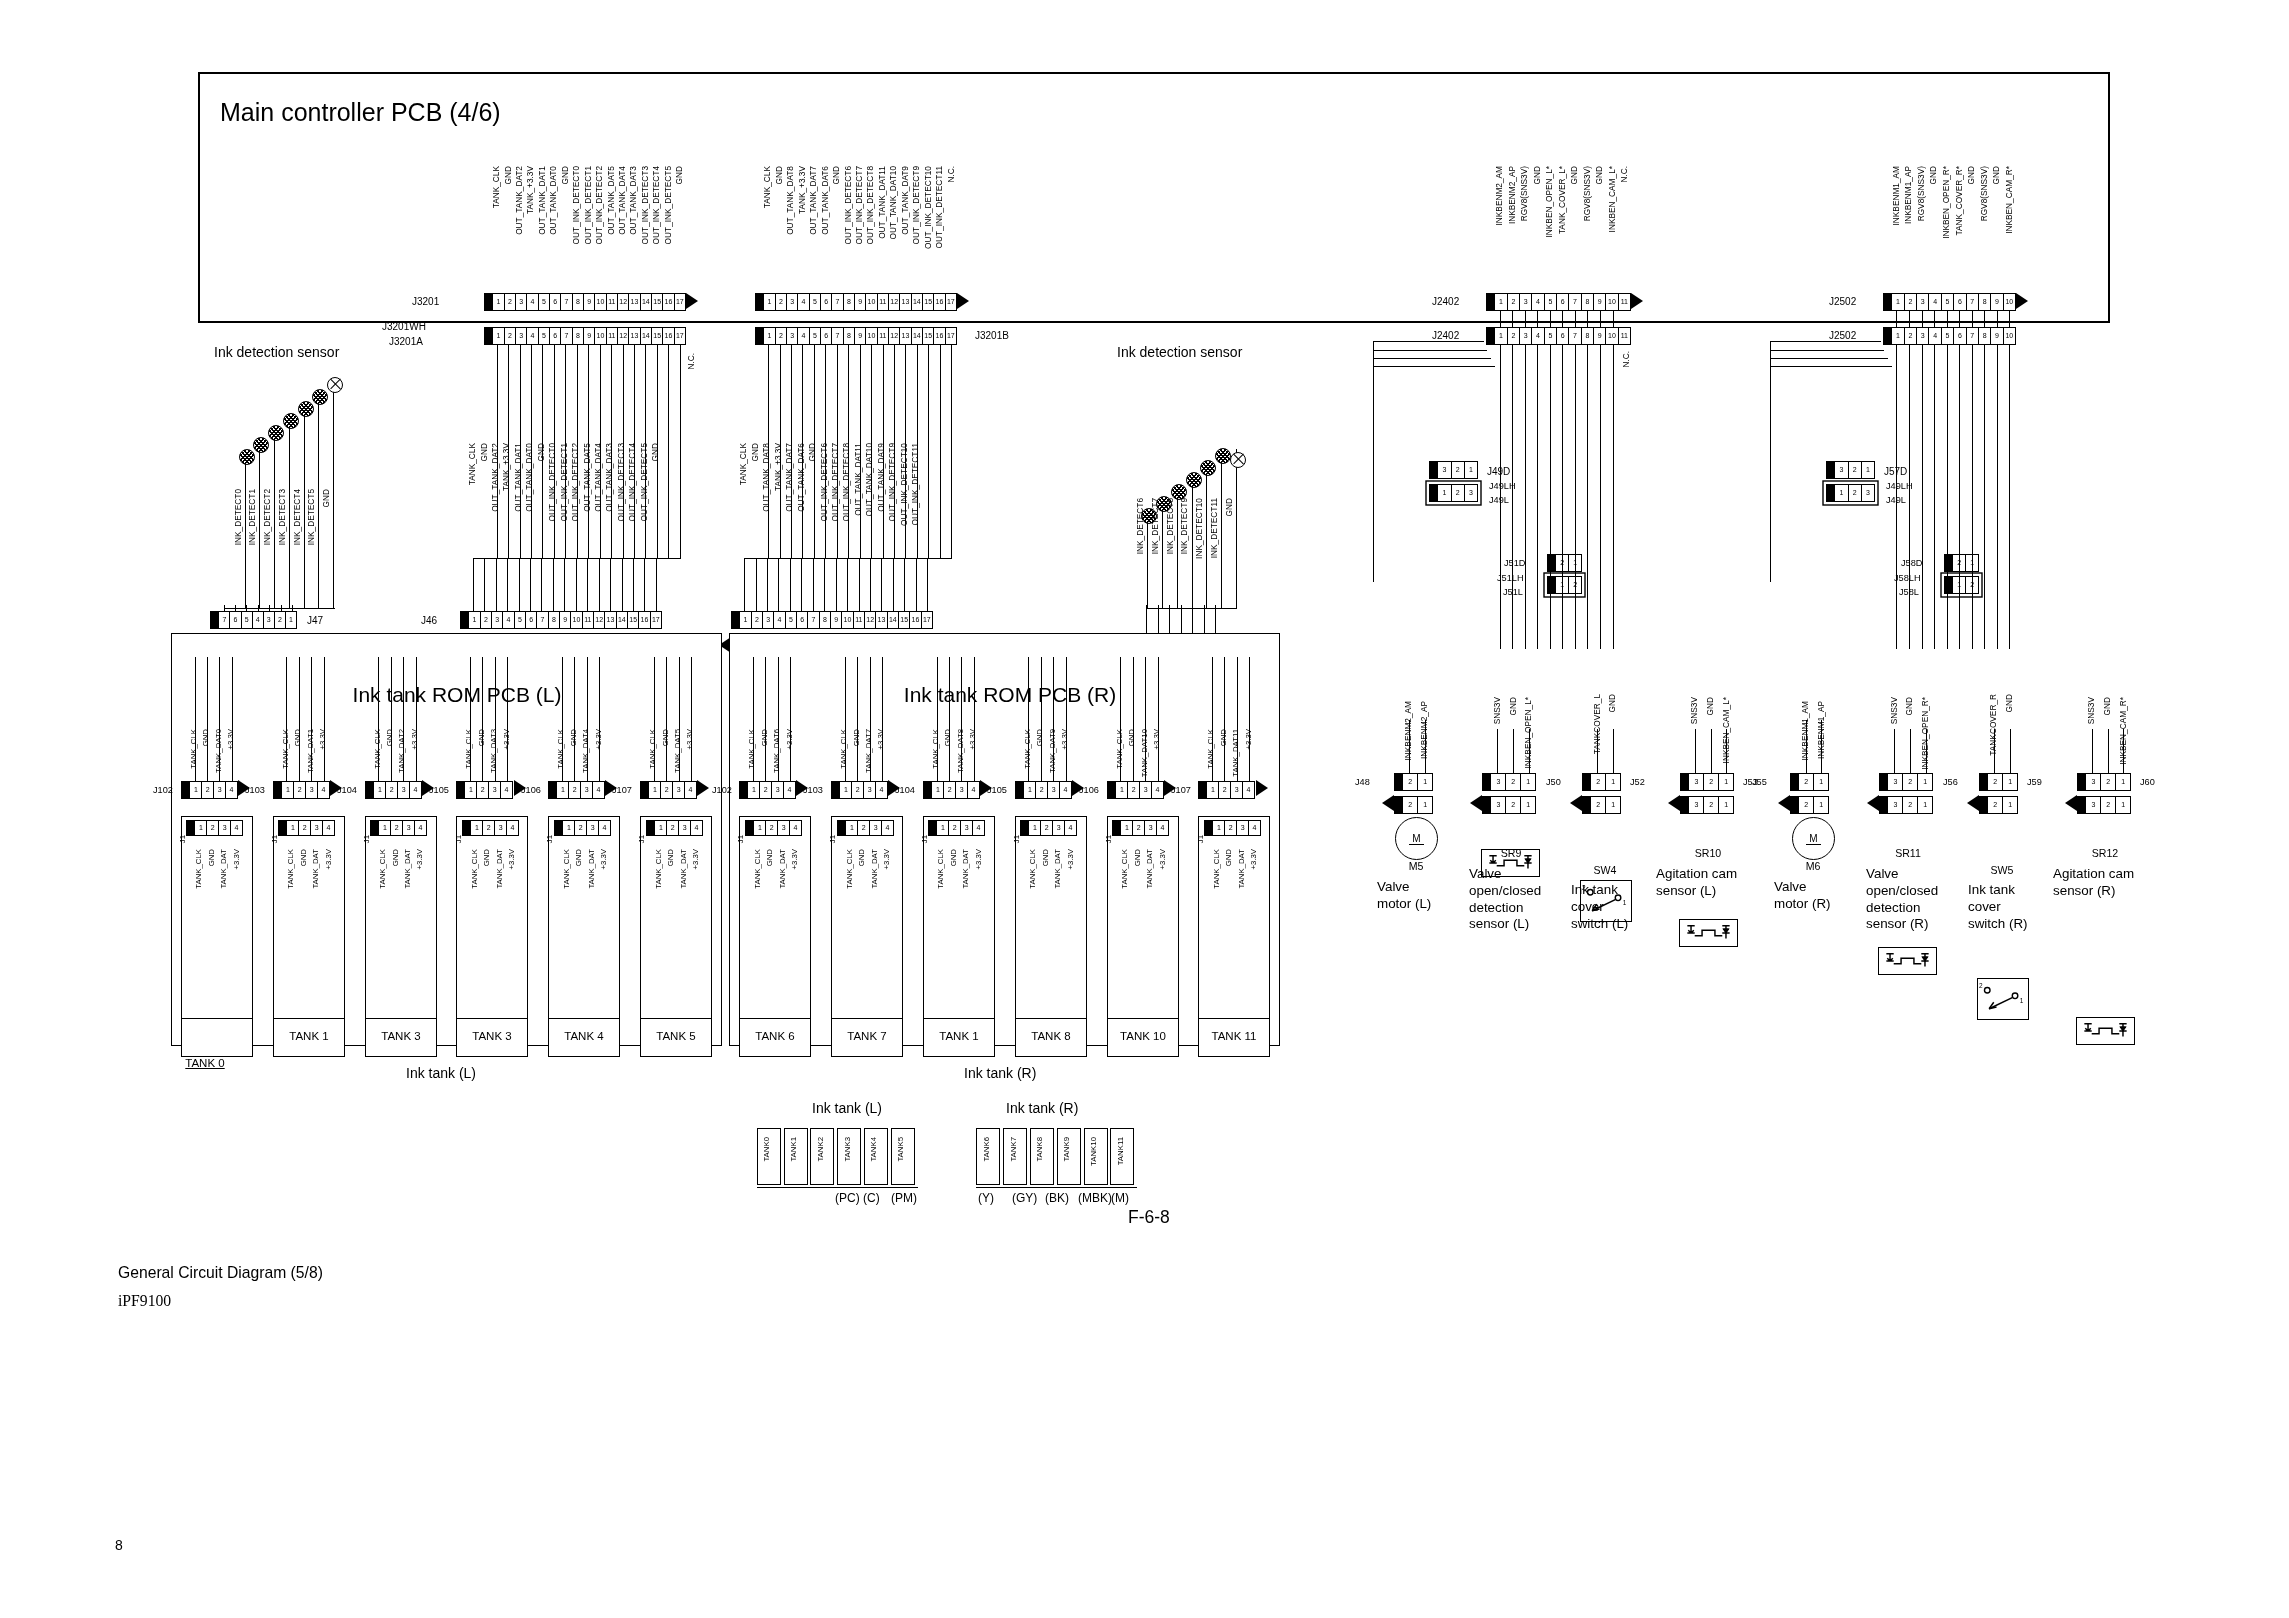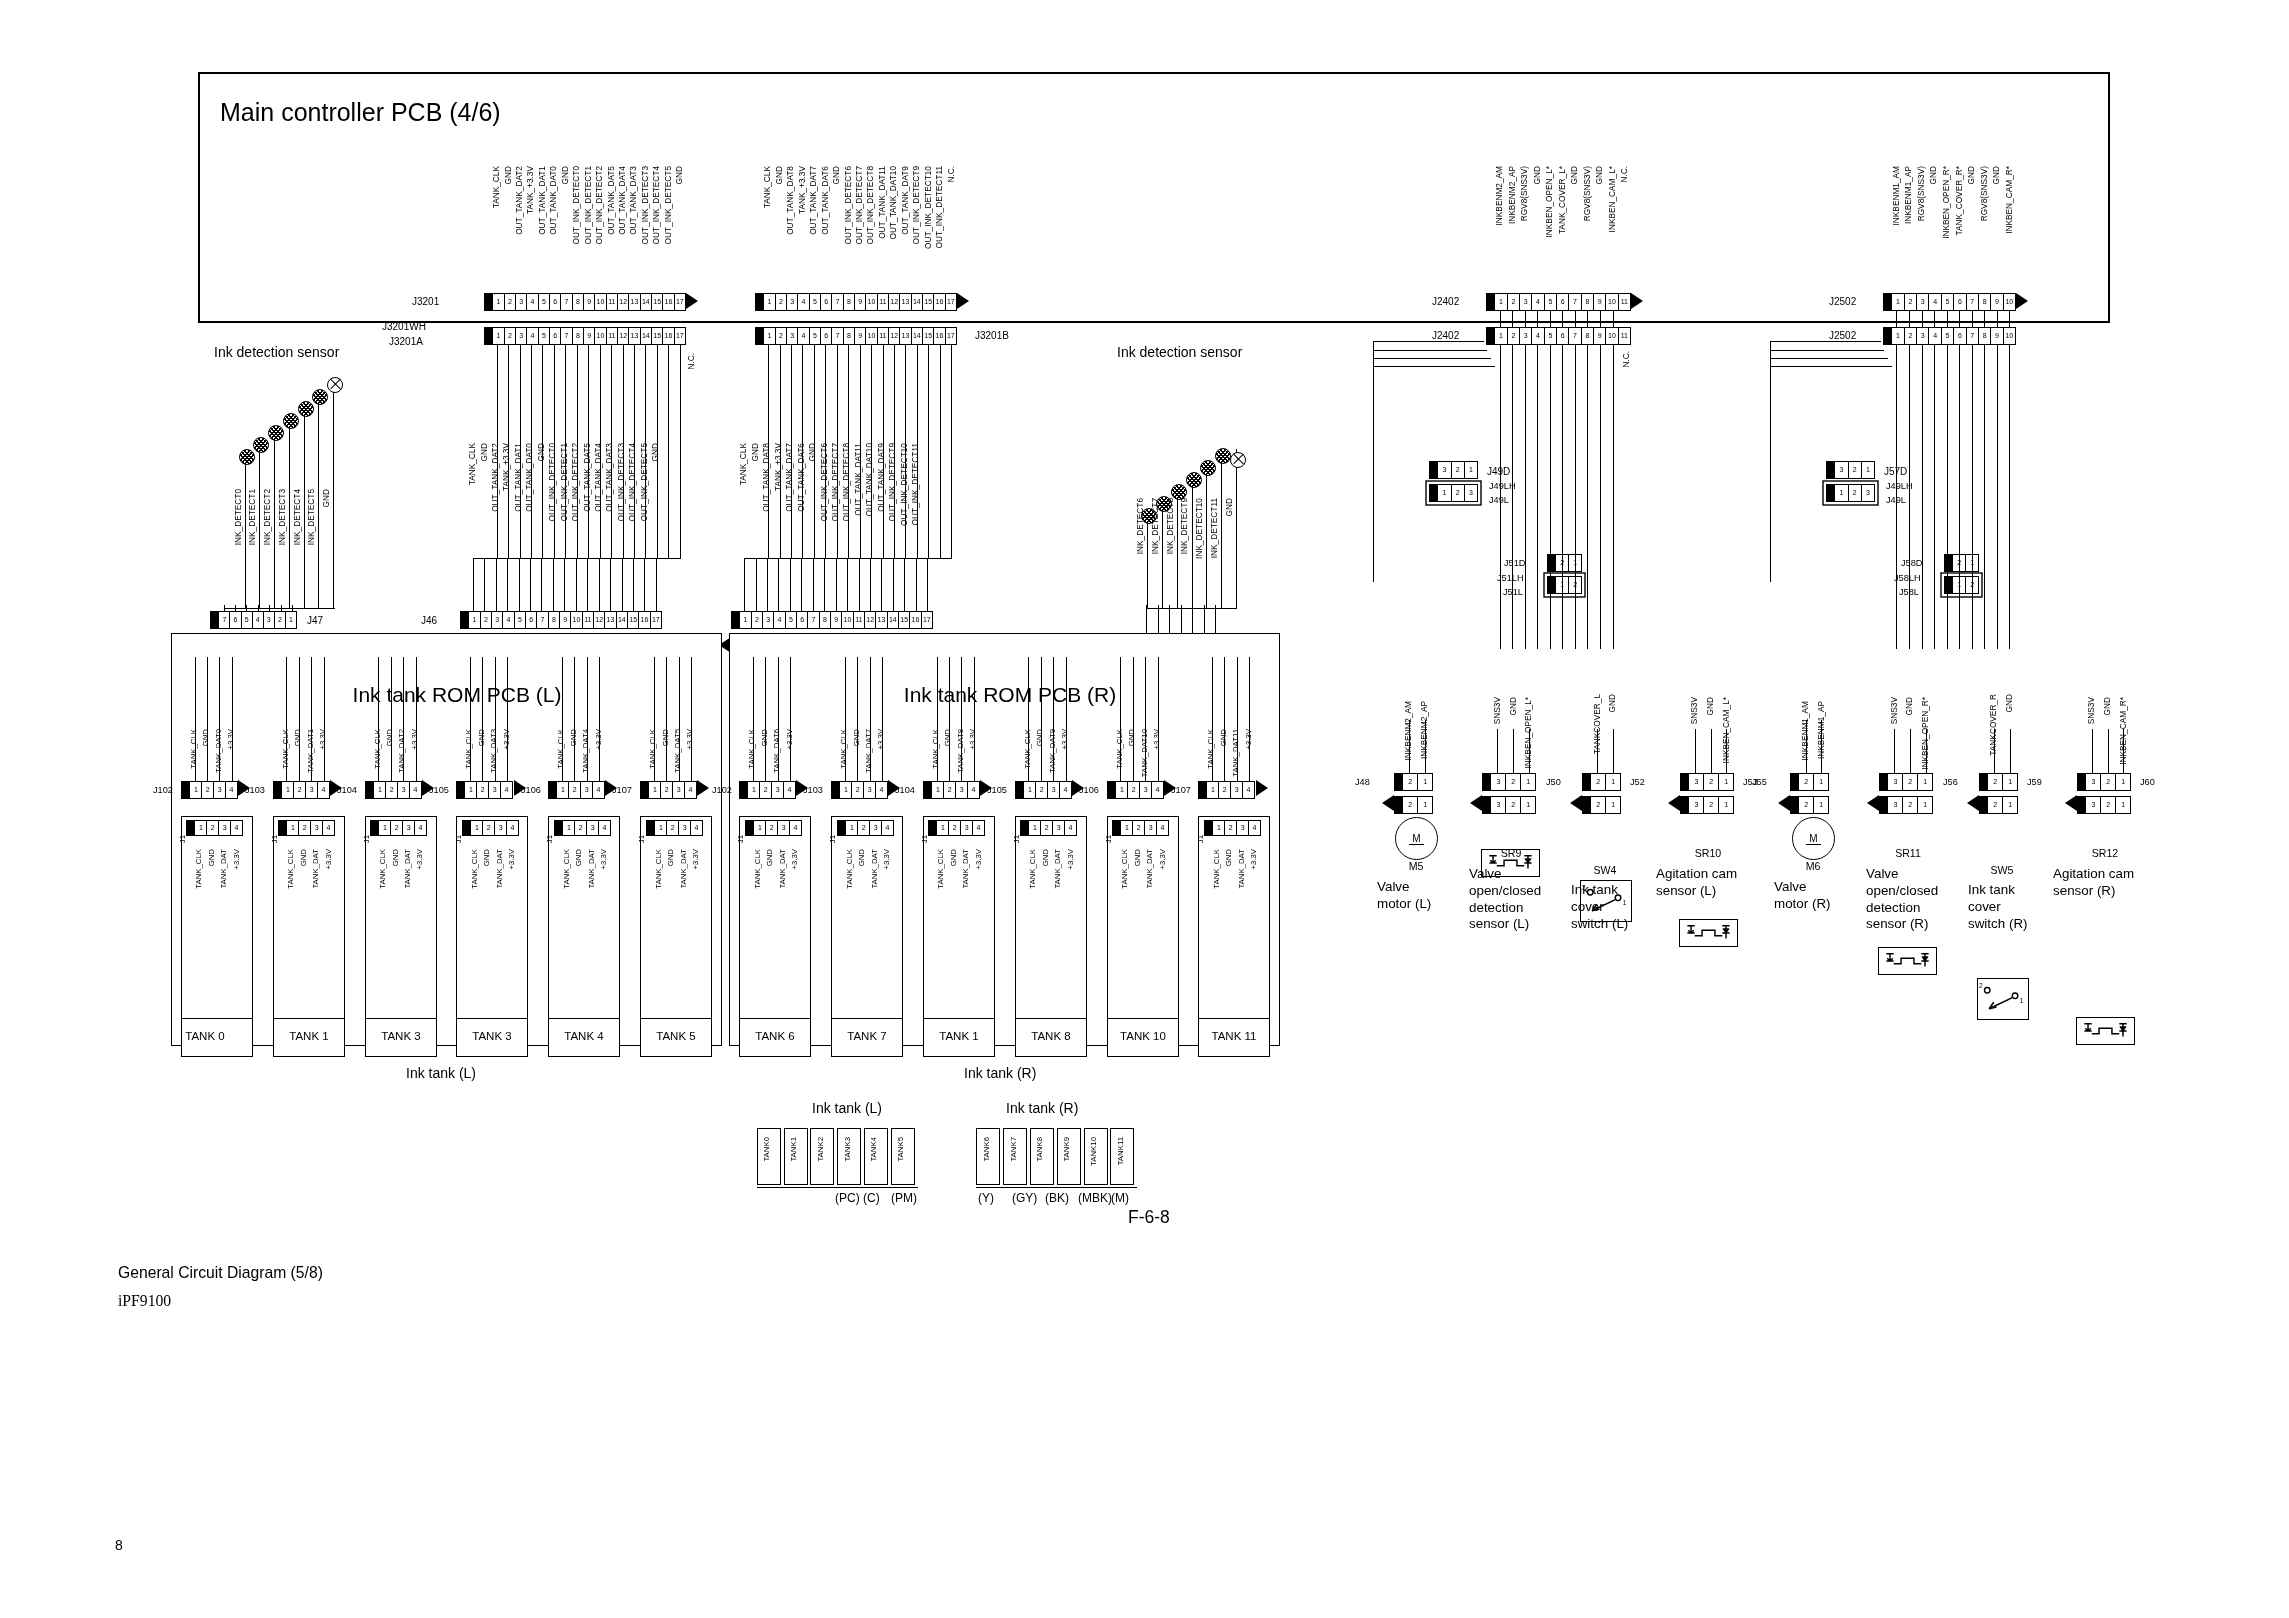--- a/index.html
+++ b/index.html
@@ -542,21 +542,21 @@
       <div class="pin">2</div>
       <div class="pin">3</div>
       <div class="pin">4</div>
     </div>
     <div class="abs vtxt" style="left:179px;top:835px;font-size:7.8px;line-height:1;">J1</div>
     <div class="abs vtxt" style="left:195px;top:849px;font-size:7.8px;line-height:1;">TANK_CLK</div>
     <div class="abs vtxt" style="left:208px;top:849px;font-size:7.8px;line-height:1;">GND</div>
     <div class="abs vtxt" style="left:220px;top:849px;font-size:7.8px;line-height:1;">TANK_DAT</div>
     <div class="abs vtxt" style="left:233px;top:849px;font-size:7.8px;line-height:1;">+3.3V</div>
     <div class="abs tankbox" style="left:181px;top:1018px;width:72px;height:39px;"></div>
-    <div class="abs tanklabel" style="left:181px;top:1030px;width:48px;">TANK 0</div>
+    <div class="abs tanklabel" style="left:181px;top:1057px;width:48px;text-decoration:underline;">TANK 0</div>
     <div class="abs conn" style="left:273px;top:781px;width:57px;height:17.5px;">
       <div class="key"></div>
       <div class="pin">1</div>
       <div class="pin">2</div>
       <div class="pin">3</div>
       <div class="pin">4</div>
     </div>
     <div class="abs" style="left:330px;top:780px;width:0;height:0;border-top:8.8px solid transparent;border-bottom:8.8px solid transparent;border-left:12px solid #000;"></div>
     <div class="abs clabel" style="left:245px;top:785px;font-size:9.2px;">J103</div>
     <div class="abs vtxt" style="left:282px;top:729px;font-size:7.8px;line-height:1;">TANK_CLK</div>

